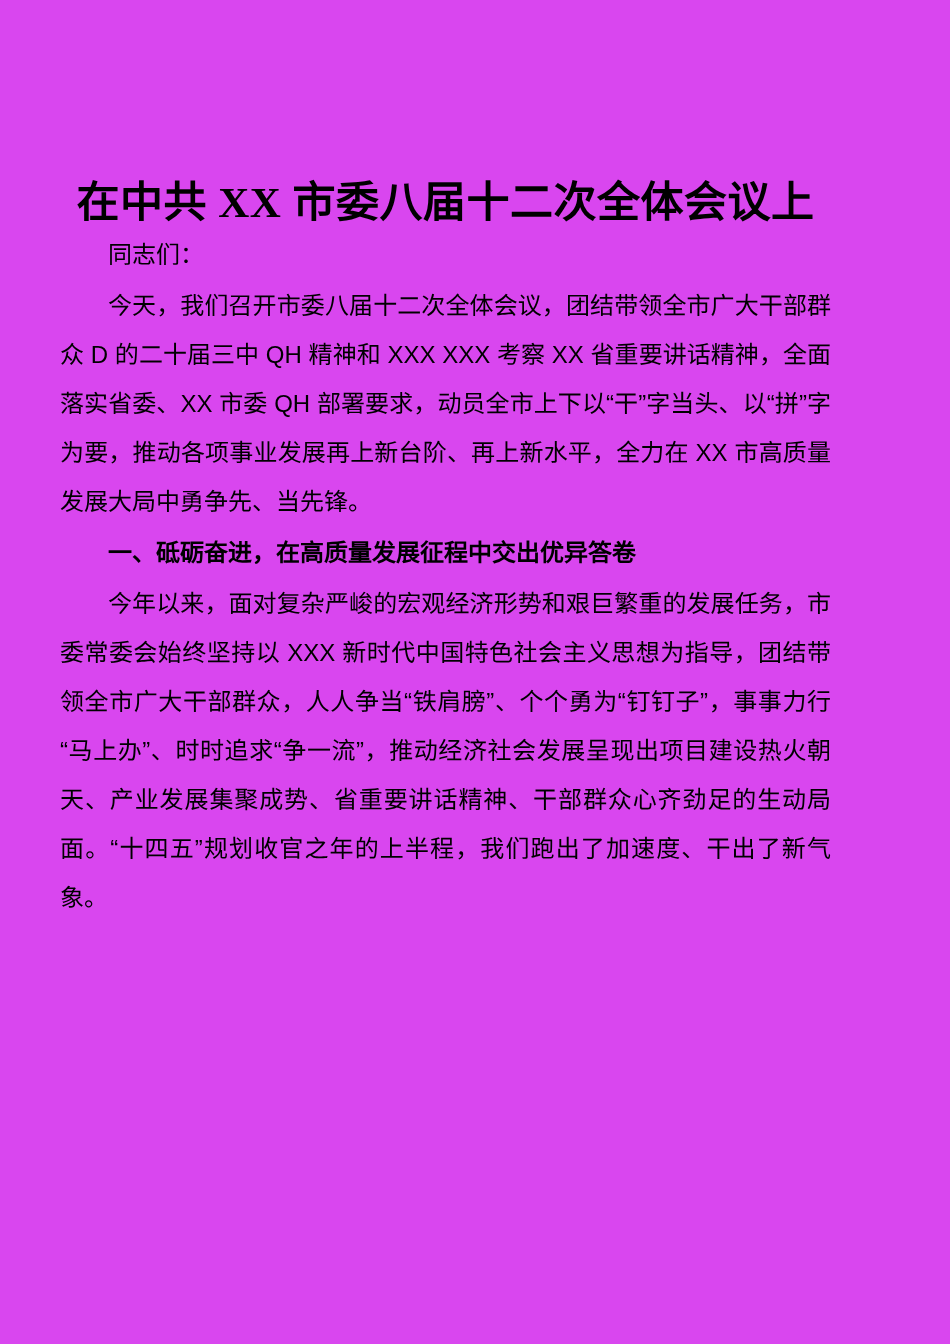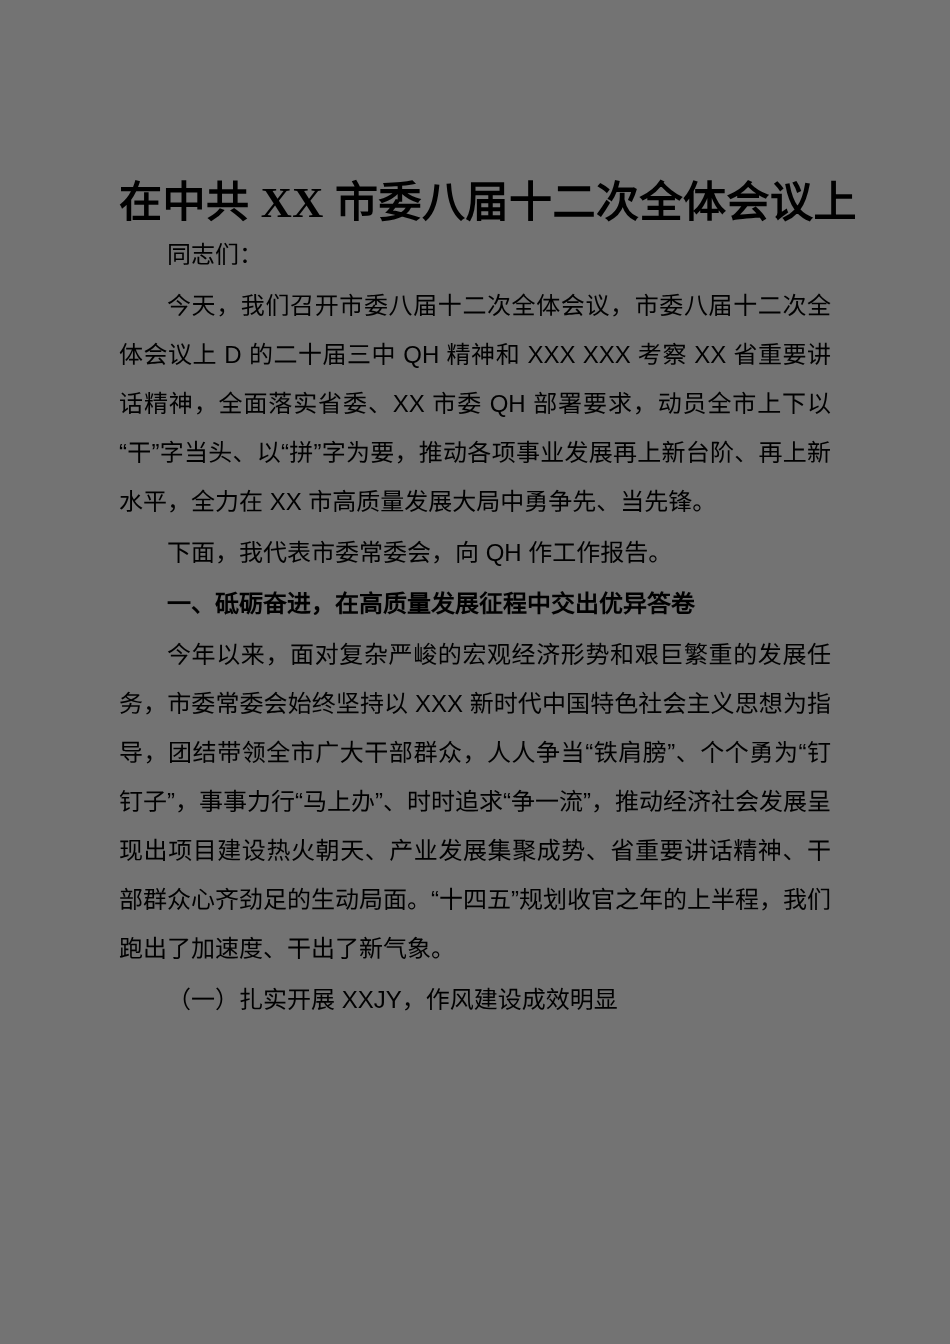--- a/index.html
+++ b/index.html
@@ -5,23 +5,23 @@
   html, body {
     margin: 0;
     padding: 0;
     background: #ffffff;
   }
   .page {
     position: relative;
     width: 950px;
     height: 1344px;
     box-sizing: border-box;
-    background: #737373;
+    background: #d946ef;
     color: #000000;
-    padding: 176px 119px 0 119px;
+    padding: 176px 119px 0 60px;
     overflow: hidden;
     font-family: "Liberation Sans", "DejaVu Sans", sans-serif;
   }
   .doc-title {
     font-family: "Liberation Serif", "DejaVu Serif", serif;
     font-weight: bold;
     font-size: 43px;
     line-height: 54px;
     text-align: center;
     letter-spacing: 0.5px;
@@ -49,24 +49,22 @@
 
 <div class="page">
 
   <div class="doc-title">
     <div>在中共 XX 市委八届十二次全体会议上</div>
   </div>
 
   <div class="doc-content">
     <p class="greeting">同志们：</p>
 
-    <p class="paragraph">今天，我们召开市委八届十二次全体会议，市委八届十二次全体会议上 D 的二十届三中 QH 精神和 XXX XXX 考察 XX 省重要讲话精神，全面落实省委、XX 市委 QH 部署要求，动员全市上下以“干”字当头、以“拼”字为要，推动各项事业发展再上新台阶、再上新水平，全力在 XX 市高质量发展大局中勇争先、当先锋。</p>
+    <p class="paragraph">今天，我们召开市委八届十二次全体会议，团结带领全市广大干部群众 D 的二十届三中 QH 精神和 XXX XXX 考察 XX 省重要讲话精神，全面落实省委、XX 市委 QH 部署要求，动员全市上下以“干”字当头、以“拼”字为要，推动各项事业发展再上新台阶、再上新水平，全力在 XX 市高质量发展大局中勇争先、当先锋。</p>
 
-    <p class="paragraph">下面，我代表市委常委会，向 QH 作工作报告。</p>
 
     <p class="heading-1">一、砥砺奋进，在高质量发展征程中交出优异答卷</p>
 
     <p class="paragraph">今年以来，面对复杂严峻的宏观经济形势和艰巨繁重的发展任务，市委常委会始终坚持以 XXX 新时代中国特色社会主义思想为指导，团结带领全市广大干部群众，人人争当“铁肩膀”、个个勇为“钉钉子”，事事力行“马上办”、时时追求“争一流”，推动经济社会发展呈现出项目建设热火朝天、产业发展集聚成势、省重要讲话精神、干部群众心齐劲足的生动局面。“十四五”规划收官之年的上半程，我们跑出了加速度、干出了新气象。</p>
 
-    <p class="heading-2">（一）扎实开展 XXJY，作风建设成效明显</p>
   </div>
 
 </div>
 
 </body></html>

